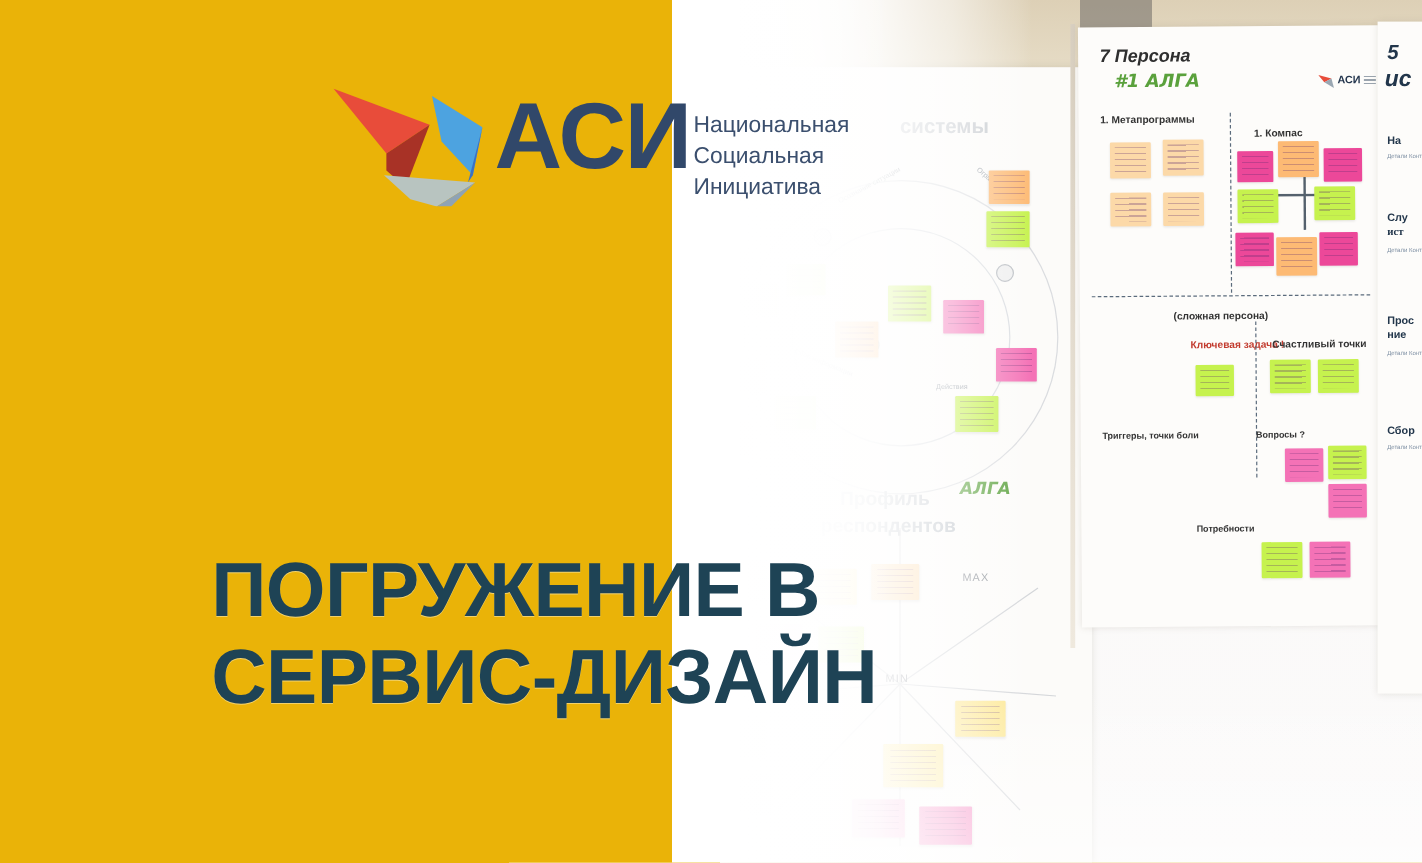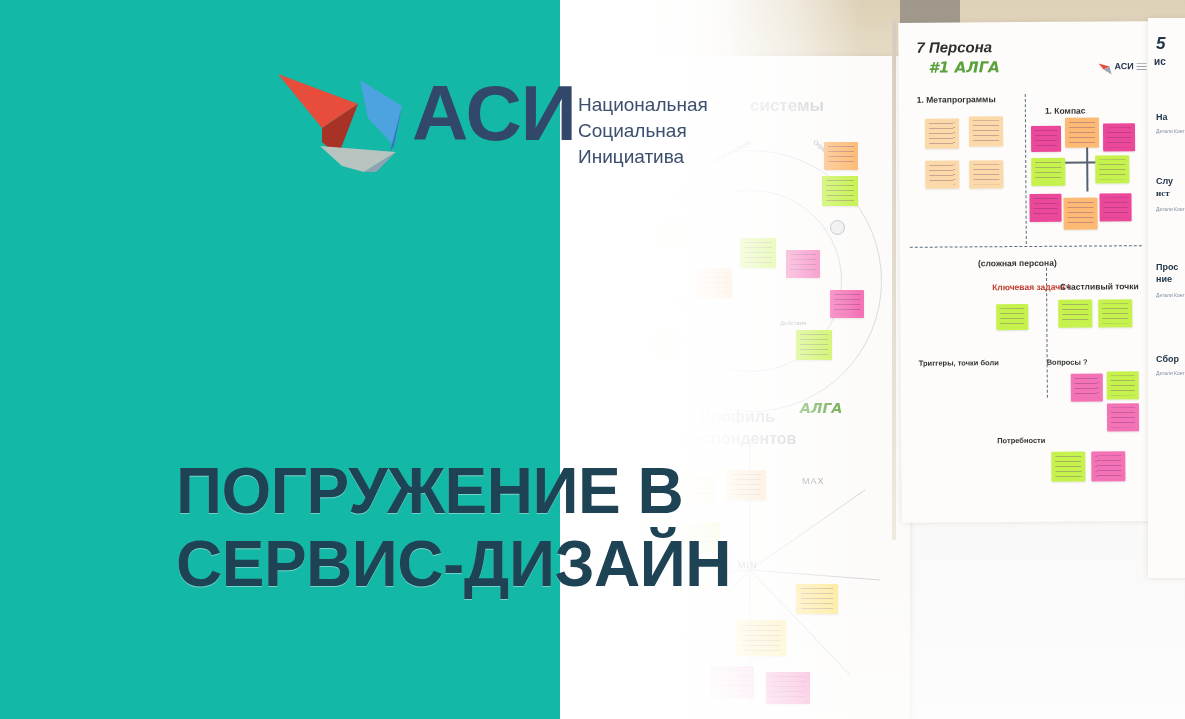--- a/index.html
+++ b/index.html
@@ -6,21 +6,21 @@
   html,body{margin:0;padding:0;}
   body{
     width:1185px;height:719px;
     background:#ffffff;
     font-family:"Liberation Sans","DejaVu Sans",sans-serif;
     overflow:hidden;
   }
   .banner{
     position:relative;
     width:1185px;height:719px;
-    background:#14b8a6;
+    background:#eab308;
     overflow:hidden;
   }
 
   
   .photo-layer{
     position:absolute;
     left:0;top:0;width:1185px;height:719px;
     overflow:hidden;
     pointer-events:none;
   }
@@ -297,21 +297,21 @@
         <div class="note n-green" style="left:150px;top:430px;width:34px;height:30px;">
             <div class="scribble"></div>
           </div>
         <div class="note n-pink" style="left:190px;top:430px;width:34px;height:30px;">
             <div class="scribble"></div>
           </div>
       </div>
 
       <div class="poster poster-b">
         <div class="pt" style="left:8px;top:16px;font-size:17px;font-weight:700;font-style:italic;color:#22364b;">5</div>
-        <div class="pt" style="left:6px;top:38px;font-size:10px;font-weight:700;color:#22364b;">ис</div>
+        <div class="pt" style="left:6px;top:38px;font-size:19px;font-weight:700;font-style:italic;color:#22364b;">ис</div>
         <div class="pt pt-sect" style="left:8px;top:94px;">На</div>
         <div class="pt pt-body" style="left:8px;top:110px;">Детали
 Контекст</div>
         <div class="pt pt-sect" style="left:8px;top:158px;">Слу</div>
         <div class="pt pt-sect" style="left:8px;top:170px;font-family:Liberation Serif, serif;">ист</div>
         <div class="pt pt-body" style="left:8px;top:188px;">Детали
 Контекст</div>
         <div class="pt pt-sect" style="left:8px;top:244px;">Прос</div>
         <div class="pt pt-sect" style="left:8px;top:256px;">ние</div>
         <div class="pt pt-body" style="left:8px;top:274px;">Детали

